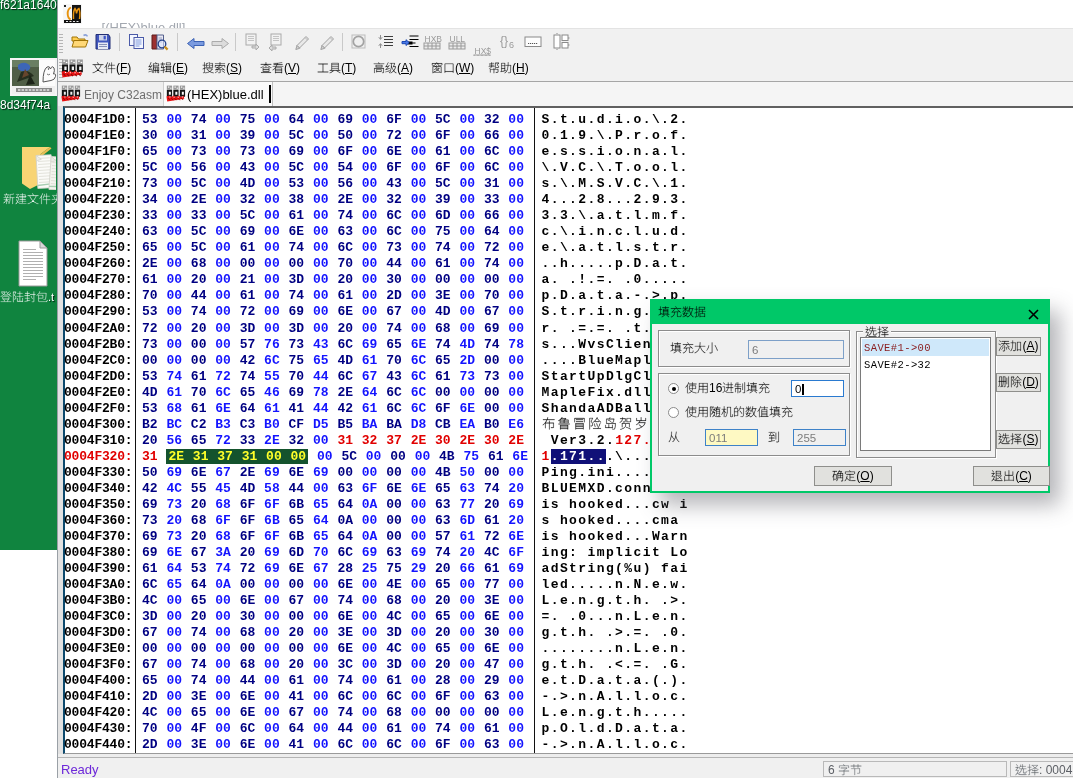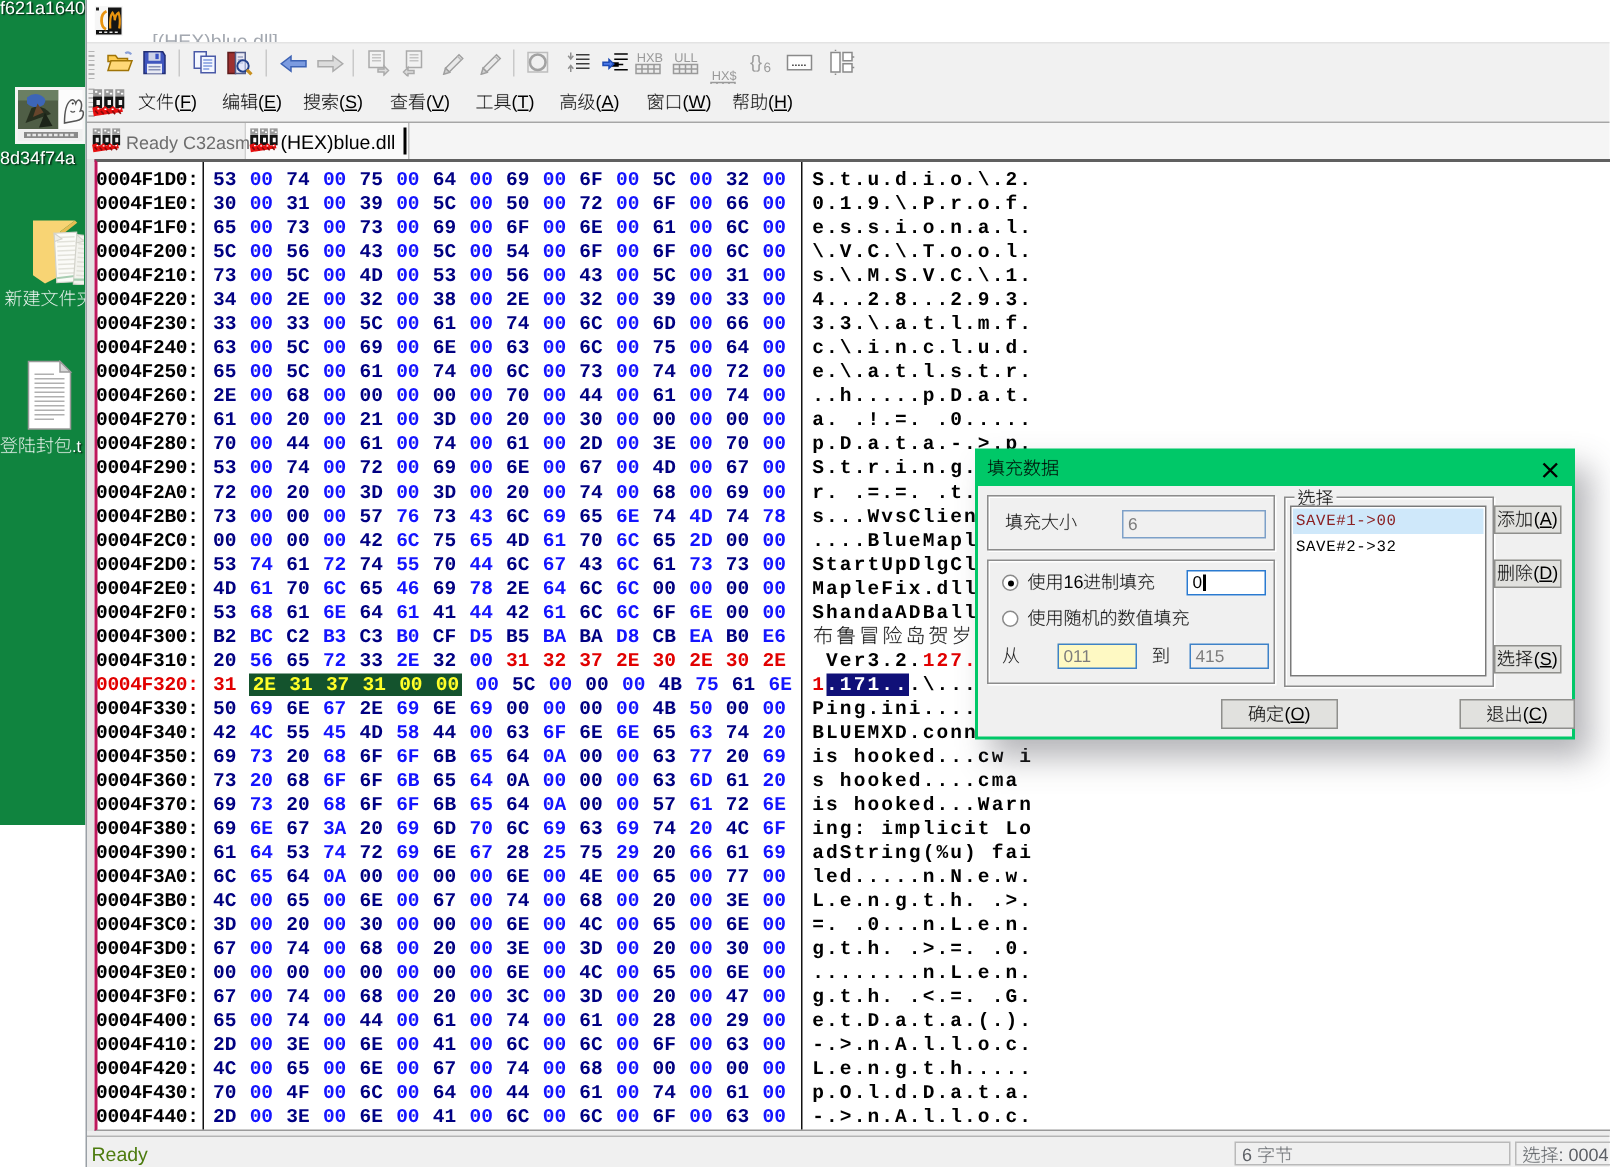--- a/index.html
+++ b/index.html
@@ -6,21 +6,21 @@
 .k{display:inline-block}
 #desk{position:absolute;left:0;top:0;width:57px;height:550px;background:#10843f;overflow:hidden}
 .dlabel{position:absolute;color:#fff;font-size:12px;text-shadow:1px 1px 1px rgba(0,0,0,.8);white-space:nowrap}
 #win{position:absolute;left:57px;top:0;width:1016px;height:778px;background:#fff;border-left:1px solid #9aa0a6}
 #tbar{position:absolute;left:0;top:28px;width:100%;height:28px;background:#f1f1f1;border-top:1px solid #e3e3e3}
 #mbar{position:absolute;left:0;top:56px;width:100%;height:25px;background:#f1f1f1}
 #tabs{position:absolute;left:0;top:81px;width:100%;height:25px;background:#f5f5f5;border-top:1px solid #a6a6a6}
 #tab2bg{position:absolute;left:105px;top:82px;width:110px;height:24px;background:#fafafa;border-left:1px solid #cfcfcf;border-right:1px solid #bfbfbf}
 .grip{position:absolute;left:1px;width:4px;background:repeating-linear-gradient(to bottom,#b5b5b5 0 1px,#f1f1f1 1px 3px)}
 #hexa{position:absolute;left:5px;top:106px;width:1011px;height:648px;background:#fff;
-  border-top:2px solid #606060;border-left:2px solid #be185d;border-bottom:1px solid #9a9a9a}
+  border-top:2px solid #606060;border-left:2px solid #0c4a6e;border-bottom:1px solid #9a9a9a}
 .hr{position:absolute;left:0;width:1007px;height:16px;line-height:16px;
   font-family:"Liberation Mono",monospace;font-size:13px;font-weight:bold;white-space:pre}
 .ad{position:absolute;left:-1px;letter-spacing:-0.2px;color:#000}
 .ad.r{color:#e10000}
 .by{position:absolute;left:77px;word-spacing:1px}
 .e{color:#000082}
 .o{color:#1414ff}
 .r{color:#e10000}
 .sel{background:#14532d;padding:0 2px}
 .sy{color:#ffff29}
@@ -322,21 +322,21 @@
 </g>
 <g fill="#141414">
 <path d="M1 5.7 h6.3 v8.3 h-6.3 Z M3.4 8 v3.5 h2.4 V8 Z" fill-rule="evenodd"></path>
 <path d="M8.8 5.7 h6.3 v8.3 h-6.3 Z M11.2 8 v3.5 h2.4 V8 Z" fill-rule="evenodd"></path>
 <path d="M16.6 5.7 h6.3 v8.3 h-6.3 Z M19 8 v3.5 h2.4 V8 Z" fill-rule="evenodd"></path>
 </g>
 <path d="M0.5 13.5 l3.5 -1.2 l2.5 2 l3 -2 l2.5 2 l3 -2 l2.5 2 l3.5 -1.5 l1 3.5 l-20.5 3.2 Z" fill="#e81010"></path>
 <path d="M2.5 15.5 l2 2.2 M6.5 15.8 l2 2.2 M10.5 15.8 l2 2.2 M14.5 15.8 l2 2.2 M18.5 15.5 l2 2.2" stroke="#8a0a0a" stroke-width="1.2"></path>
 <path d="M4 14.2 h1.4 M9 14.5 h1.4 M14 14.5 h1.4 M19 14.2 h1.4" stroke="#fff" stroke-width="1"></path>
 </svg></div>
-<div style="position:absolute;left:26.0px;top:88.0px;font-size:12px;color:#6d6d6d">Ready C32asm</div>
+<div style="position:absolute;left:26.0px;top:88.0px;font-size:12px;color:#6d6d6d">Enjoy C32asm</div>
 <div style="position:absolute;left:108.0px;top:85.0px;"><svg width="20" height="17" viewBox="0 0 24 20">
 <g fill="#999">
 <rect x="1" y="0.5" width="6.3" height="5.2"></rect>
           <rect x="8.8" y="0.5" width="6.3" height="5.2"></rect>
           <rect x="16.6" y="0.5" width="6.3" height="5.2"></rect>
 </g>
 <g fill="#fff">
 <rect x="2.4" y="1.6" width="1.6" height="1.4"></rect>
           <rect x="5" y="3" width="1.6" height="1.2"></rect>
 <rect x="10.2" y="1.6" width="1.6" height="1.4"></rect>
@@ -404,21 +404,21 @@
 <div class="hr" style="top:516.8px"><span class="ad">0004F3D0:</span><span class="by"><b class="e">67</b> <b class="o">00</b> <b class="e">74</b> <b class="o">00</b> <b class="e">68</b> <b class="o">00</b> <b class="e">20</b> <b class="o">00</b> <b class="e">3E</b> <b class="o">00</b> <b class="e">3D</b> <b class="o">00</b> <b class="e">20</b> <b class="o">00</b> <b class="e">30</b> <b class="o">00</b></span><span class="ac"><span class="av">g.t.h. .&gt;.=. .0.</span></span></div>
 <div class="hr" style="top:532.9px"><span class="ad">0004F3E0:</span><span class="by"><b class="e">00</b> <b class="o">00</b> <b class="e">00</b> <b class="o">00</b> <b class="e">00</b> <b class="o">00</b> <b class="e">00</b> <b class="o">00</b> <b class="e">6E</b> <b class="o">00</b> <b class="e">4C</b> <b class="o">00</b> <b class="e">65</b> <b class="o">00</b> <b class="e">6E</b> <b class="o">00</b></span><span class="ac"><span class="av">........n.L.e.n.</span></span></div>
 <div class="hr" style="top:548.9px"><span class="ad">0004F3F0:</span><span class="by"><b class="e">67</b> <b class="o">00</b> <b class="e">74</b> <b class="o">00</b> <b class="e">68</b> <b class="o">00</b> <b class="e">20</b> <b class="o">00</b> <b class="e">3C</b> <b class="o">00</b> <b class="e">3D</b> <b class="o">00</b> <b class="e">20</b> <b class="o">00</b> <b class="e">47</b> <b class="o">00</b></span><span class="ac"><span class="av">g.t.h. .&lt;.=. .G.</span></span></div>
 <div class="hr" style="top:564.9px"><span class="ad">0004F400:</span><span class="by"><b class="e">65</b> <b class="o">00</b> <b class="e">74</b> <b class="o">00</b> <b class="e">44</b> <b class="o">00</b> <b class="e">61</b> <b class="o">00</b> <b class="e">74</b> <b class="o">00</b> <b class="e">61</b> <b class="o">00</b> <b class="e">28</b> <b class="o">00</b> <b class="e">29</b> <b class="o">00</b></span><span class="ac"><span class="av">e.t.D.a.t.a.(.).</span></span></div>
 <div class="hr" style="top:580.9px"><span class="ad">0004F410:</span><span class="by"><b class="e">2D</b> <b class="o">00</b> <b class="e">3E</b> <b class="o">00</b> <b class="e">6E</b> <b class="o">00</b> <b class="e">41</b> <b class="o">00</b> <b class="e">6C</b> <b class="o">00</b> <b class="e">6C</b> <b class="o">00</b> <b class="e">6F</b> <b class="o">00</b> <b class="e">63</b> <b class="o">00</b></span><span class="ac"><span class="av">-.&gt;.n.A.l.l.o.c.</span></span></div>
 <div class="hr" style="top:596.9px"><span class="ad">0004F420:</span><span class="by"><b class="e">4C</b> <b class="o">00</b> <b class="e">65</b> <b class="o">00</b> <b class="e">6E</b> <b class="o">00</b> <b class="e">67</b> <b class="o">00</b> <b class="e">74</b> <b class="o">00</b> <b class="e">68</b> <b class="o">00</b> <b class="e">00</b> <b class="o">00</b> <b class="e">00</b> <b class="o">00</b></span><span class="ac"><span class="av">L.e.n.g.t.h.....</span></span></div>
 <div class="hr" style="top:613.0px"><span class="ad">0004F430:</span><span class="by"><b class="e">70</b> <b class="o">00</b> <b class="e">4F</b> <b class="o">00</b> <b class="e">6C</b> <b class="o">00</b> <b class="e">64</b> <b class="o">00</b> <b class="e">44</b> <b class="o">00</b> <b class="e">61</b> <b class="o">00</b> <b class="e">74</b> <b class="o">00</b> <b class="e">61</b> <b class="o">00</b></span><span class="ac"><span class="av">p.O.l.d.D.a.t.a.</span></span></div>
 <div class="hr" style="top:629.0px"><span class="ad">0004F440:</span><span class="by"><b class="e">2D</b> <b class="o">00</b> <b class="e">3E</b> <b class="o">00</b> <b class="e">6E</b> <b class="o">00</b> <b class="e">41</b> <b class="o">00</b> <b class="e">6C</b> <b class="o">00</b> <b class="e">6C</b> <b class="o">00</b> <b class="e">6F</b> <b class="o">00</b> <b class="e">63</b> <b class="o">00</b></span><span class="ac"><span class="av">-.&gt;.n.A.l.l.o.c.</span></span></div>
 </div>
 <div id="sbar">
-<div style="position:absolute;left:3px;top:4px;font-size:13px;color:#4d7c0f">Ready</div>
+<div style="position:absolute;left:3px;top:4px;font-size:13px;color:#6d28d9">Ready</div>
 <div class="spanel" style="left:765px;width:184px">6 <svg class="k" style="width:24.0px;height:12.0px;vertical-align:-1.90px" viewBox="0 -858 2000 1000" fill="#5d6066" stroke="#5d6066" stroke-width="14">
           <use href="#u5B57" x="0"></use>
           <use href="#u8282" x="1000"></use>
         </svg></div>
 <div class="spanel" style="left:952px;width:70px"><svg class="k" style="width:24.0px;height:12.0px;vertical-align:-1.90px" viewBox="0 -858 2000 1000" fill="#5d6066" stroke="#5d6066" stroke-width="14">
           <use href="#u9009" x="0"></use>
           <use href="#u62E9" x="1000"></use>
         </svg>: 0004F</div>
 </div>
 </div>
@@ -467,21 +467,21 @@
           <use href="#u586B" x="7000"></use>
           <use href="#u5145" x="8000"></use>
         </svg></div>
 <div class="dtext" style="left:16px;top:106px"><svg class="k" style="width:12.0px;height:12.0px;vertical-align:-1.74px" viewBox="0 -858 1000 1000" fill="#000" stroke="#000" stroke-width="14">
           <use href="#u4ECE" x="0"></use>
         </svg></div>
 <div class="efield" style="left:53px;top:105px;width:53px;height:17px;border:1.5px solid #3e82c8;background:#fef9c3;padding:1.5px 3px">011</div>
 <div class="dtext" style="left:116px;top:106px"><svg class="k" style="width:12.0px;height:12.0px;vertical-align:-1.74px" viewBox="0 -858 1000 1000" fill="#000" stroke="#000" stroke-width="14">
           <use href="#u5230" x="0"></use>
         </svg></div>
-<div class="efield" style="left:141px;top:105px;width:53px;height:17px;border:1.5px solid #3e82c8;background:#f0f0f0;padding:1.5px 3px">415</div>
+<div class="efield" style="left:141px;top:105px;width:53px;height:17px;border:1.5px solid #3e82c8;background:#f0f0f0;padding:1.5px 3px">255</div>
 <div class="gbox" style="left:204px;top:7px;width:140px;height:127px"></div>
 <div class="dtext" style="left:211px;top:1px;background:#f0f0f0;padding:0 2px"><svg class="k" style="width:24.0px;height:12.0px;vertical-align:-1.74px" viewBox="0 -858 2000 1000" fill="#000" stroke="#000" stroke-width="14">
           <use href="#u9009" x="0"></use>
           <use href="#u62E9" x="1000"></use>
         </svg></div>
 <div style="position:absolute;left:208px;top:13px;width:131px;height:114px;background:#fff;border:1px solid #7a7a7a">
         <div style="position:absolute;left:1px;top:1px;width:127px;height:17px;background:#cfe8fa;font-size:10.5px;letter-spacing:.4px;color:#8b2022;font-family:'Liberation Mono',monospace;padding:2.5px 0 0 2px">SAVE#1-&gt;00</div>
         <div style="position:absolute;left:1px;top:19px;width:127px;height:16px;font-size:10.5px;letter-spacing:.4px;color:#000;font-family:'Liberation Mono',monospace;padding:1.5px 0 0 2px">SAVE#2-&gt;32</div>
       </div>
 <div class="btn" style="left:344px;top:13px;width:45px;height:19px;line-height:17px"><svg class="k" style="width:24.0px;height:12.0px;vertical-align:-1.74px" viewBox="0 -858 2000 1000" fill="#000" stroke="#000" stroke-width="14">

